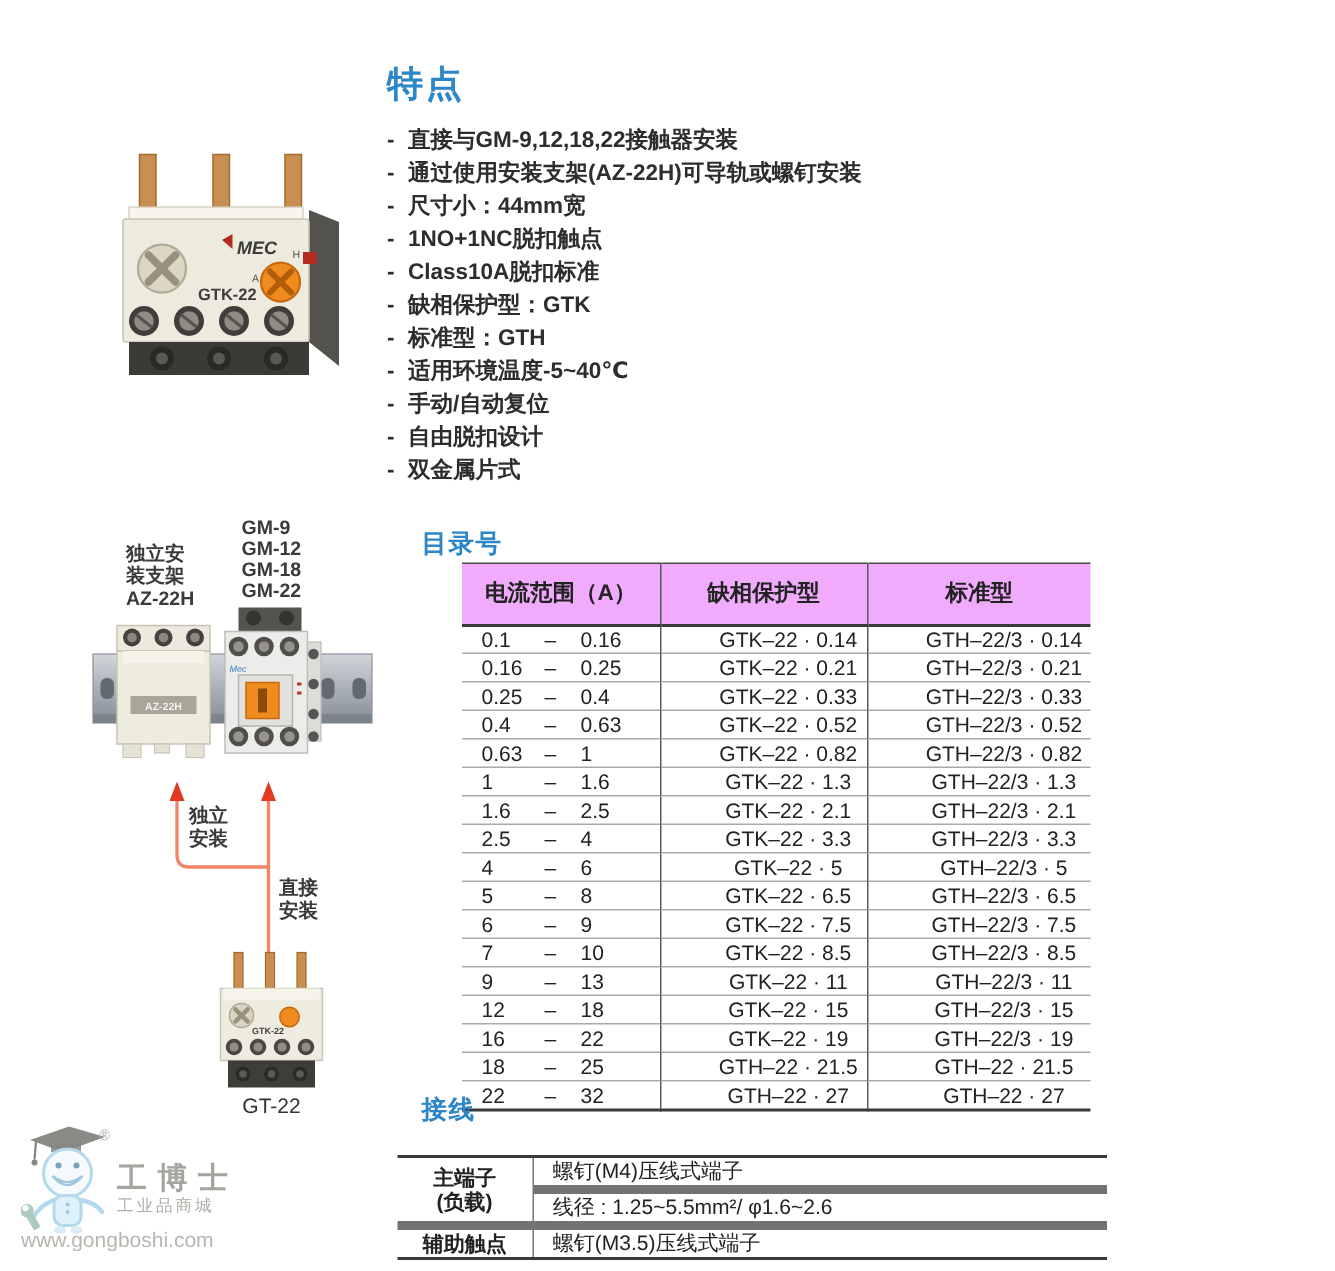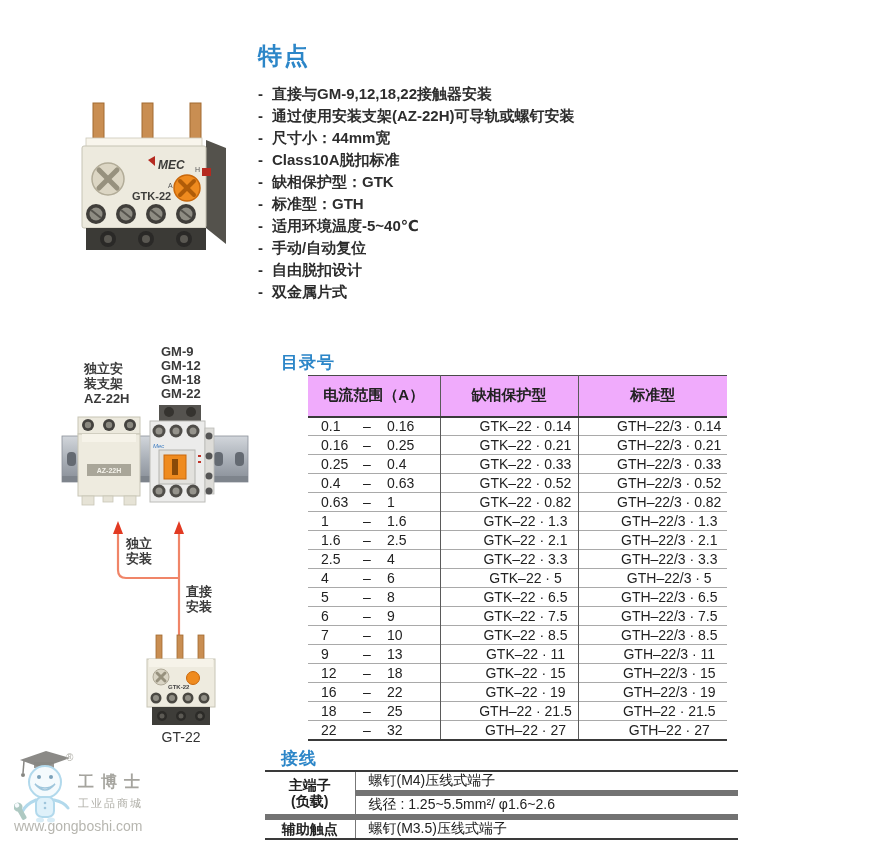--- a/index.html
+++ b/index.html
@@ -35,34 +35,34 @@
   table.catalog col.c1 { width:132px; } table.catalog col.c2 { width:138px; } table.catalog col.c3 { width:149px; }
   table.catalog th { background:#f0abfc; font-size:15px; font-weight:bold; height:41px;
                      border-bottom:2px solid #3a3a3a; text-align:center; }
   table.catalog td { height:19px; font-size:14px; border-top:1px solid #a9a9a9; text-align:center;padding-left:33px; }
   table.catalog th:nth-child(2), table.catalog td:nth-child(2) { border-left:1px solid #5a5a5a; border-right:1px solid #5a5a5a; }
   table.catalog td.range { text-align:left; padding-left:13px; }
   table.catalog td.range .min { display:inline-block; width:42px; }
   table.catalog td.range .dash { display:inline-block; width:24px; }
 
   
-  #wiring-heading { left:258px; top:747px; }
+  #wiring-heading { left:258px; top:728px; }
   #wiring-table { left:265px; top:770px; }
   table.wiring { border-collapse:collapse; width:473px; color:#222;
                  border-top:2px solid #3a3a3a; border-bottom:2px solid #3a3a3a; }
   table.wiring td { height:19px; font-size:14px; padding-left:13px; border-top:6px solid #737373; text-align:left; }
   table.wiring tr:first-child td { border-top:none; }
   table.wiring td.wlabel { width:90px; text-align:center; font-weight:bold; padding:0;
                            border-right:1px solid #777; vertical-align:middle; line-height:16px; }
 
   
   #watermark { left:12px; top:744px; width:190px; opacity:0.8; }
   #wm-reg { position:absolute; left:54px; top:8px; font-size:10px; color:#9a9990; }
   #wm-name { position:absolute; left:66px; top:28px; font-family:"Liberation Serif","DejaVu Serif",serif;
-             font-size:16px; letter-spacing:7px; color:#8f8e86; font-weight:bold; }
+             font-size:20px; letter-spacing:7px; color:#8f8e86; font-weight:bold; }
   #wm-sub { position:absolute; left:66px; top:52px; font-size:11px; color:#9a9990; letter-spacing:2px; }
   #wm-url { position:absolute; left:2px; top:74px; font-size:14px; color:#a5a49c; }
 
   svg text { font-family:"Liberation Sans","DejaVu Sans",sans-serif; }
 </style>
 </head>
 <body>
 
 <div id="page">
 
@@ -141,20 +141,21 @@
   <section id="features" class="abs">
     <h2 id="features-heading" class="blue-heading">特点</h2>
     <ul>
 
         <li><span class="bullet">-</span><span>直接与GM-9,12,18,22接触器安装</span></li>
 
         <li><span class="bullet">-</span><span>通过使用安装支架(AZ-22H)可导轨或螺钉安装</span></li>
 
         <li><span class="bullet">-</span><span>尺寸小：44mm宽</span></li>
 
+        <li><span class="bullet">-</span><span>1NO+1NC脱扣触点</span></li>
 
         <li><span class="bullet">-</span><span>Class10A脱扣标准</span></li>
 
         <li><span class="bullet">-</span><span>缺相保护型：GTK</span></li>
 
         <li><span class="bullet">-</span><span>标准型：GTH</span></li>
 
         <li><span class="bullet">-</span><span>适用环境温度-5~40℃</span></li>
 
         <li><span class="bullet">-</span><span>手动/自动复位</span></li>

